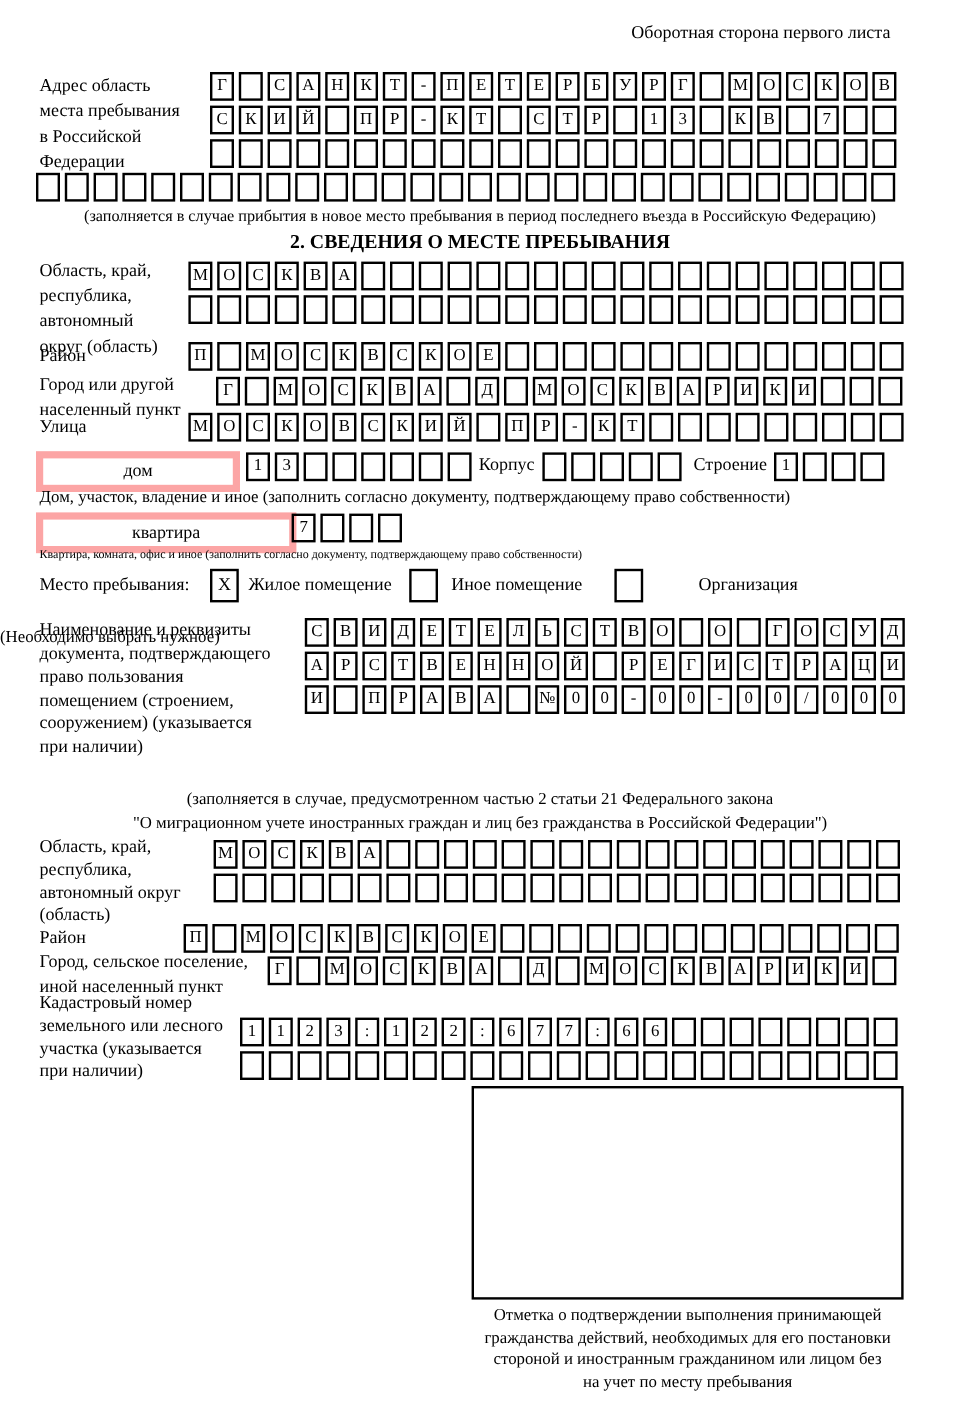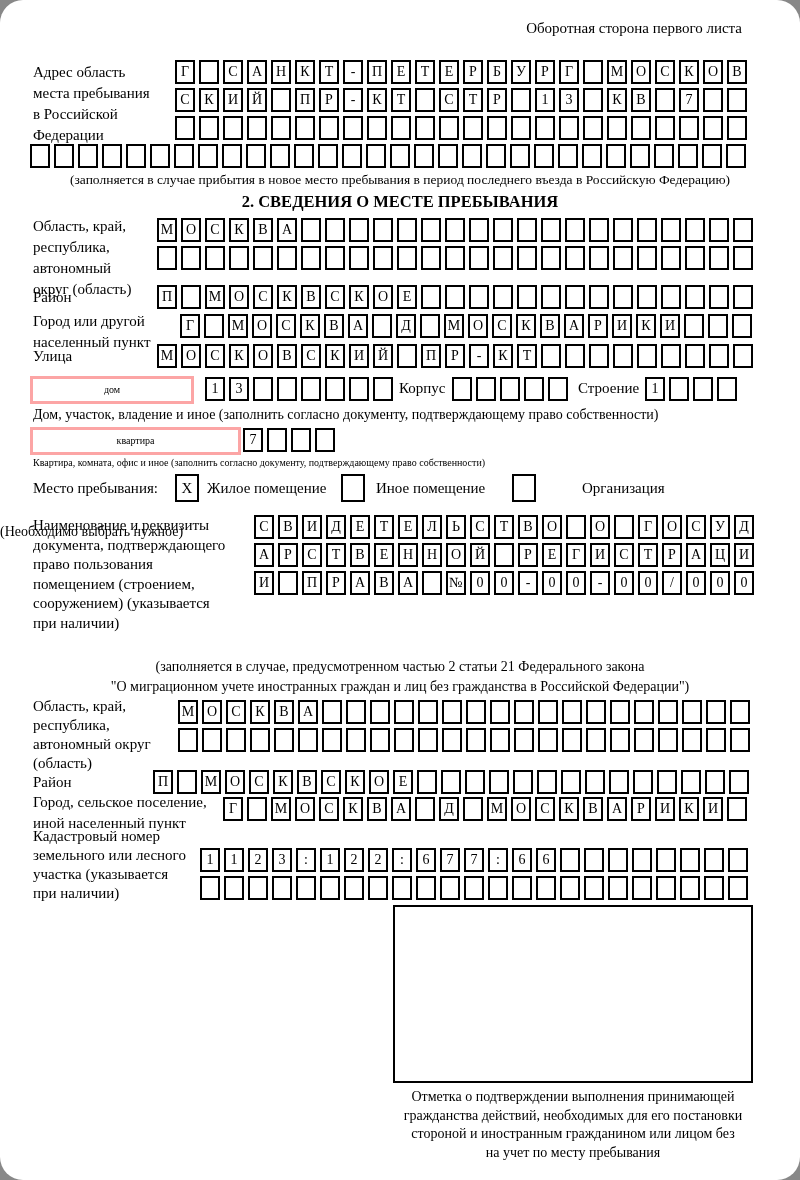--- a/index.html
+++ b/index.html
@@ -1,36 +1,35 @@
 <!DOCTYPE html>
 <html><head>
 <meta charset="utf-8">
 <style>
   html,body{margin:0;padding:0;background:#888;}
   .page{
     position:relative;width:800px;height:1180px;margin:0 auto;
     background:#ffffff;color:#000;overflow:hidden;
     font-family:"Liberation Serif","DejaVu Serif",serif;
-    border-radius:23px;
   }
   .abs{position:absolute;}
   .lbl{font-size:15px;line-height:21px;white-space:nowrap;}
   .lbl span{display:block;}
   .grid-row{position:absolute;white-space:nowrap;height:24px;}
   .cell{
     display:inline-block;width:16px;height:20px;border:2px solid #000;
     margin-right:4px;vertical-align:top;text-align:center;
     font-size:14px;line-height:20px;font-family:"Liberation Serif","DejaVu Serif",serif;
   }
   .caption{font-size:13.5px;white-space:nowrap;}
   .centered{left:0;width:800px;text-align:center;}
   .heading{font-weight:bold;font-size:16.5px;white-space:nowrap;}
   .namedbox{
-    border:3px solid #fca5a5;height:22px;text-align:center;
-    font-size:10px;line-height:22px;
+    border:6px solid #fca5a5;height:22px;text-align:center;
+    font-size:15px;line-height:22px;
   }
   .checkbox{
     display:inline-block;width:20px;height:24px;border:2px solid #000;
     text-align:center;font-size:15px;line-height:24px;vertical-align:top;
   }
   .stampbox{border:2px solid #000;background:#fff;}
   .ftr{font-size:14px;line-height:18.5px;text-align:center;}
   .ftr span{display:block;}
 </style>
 </head>

